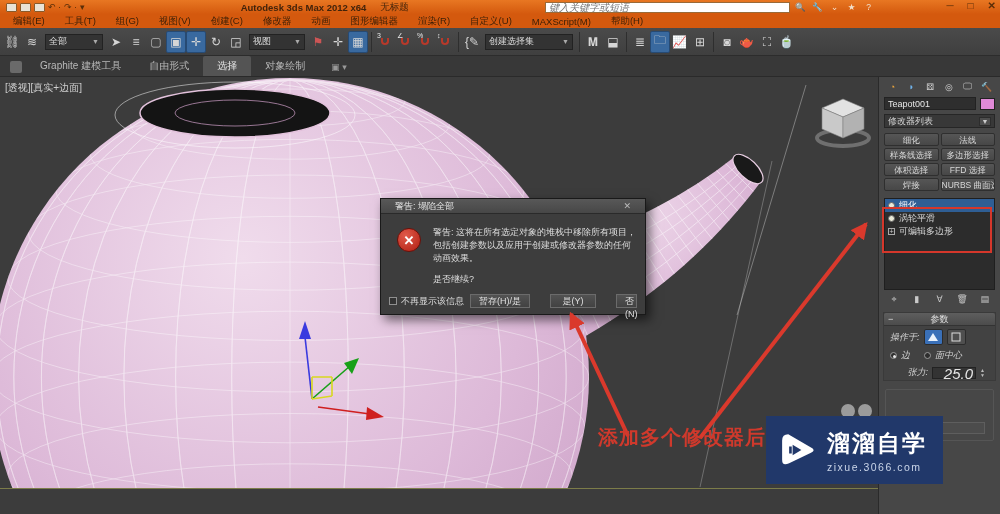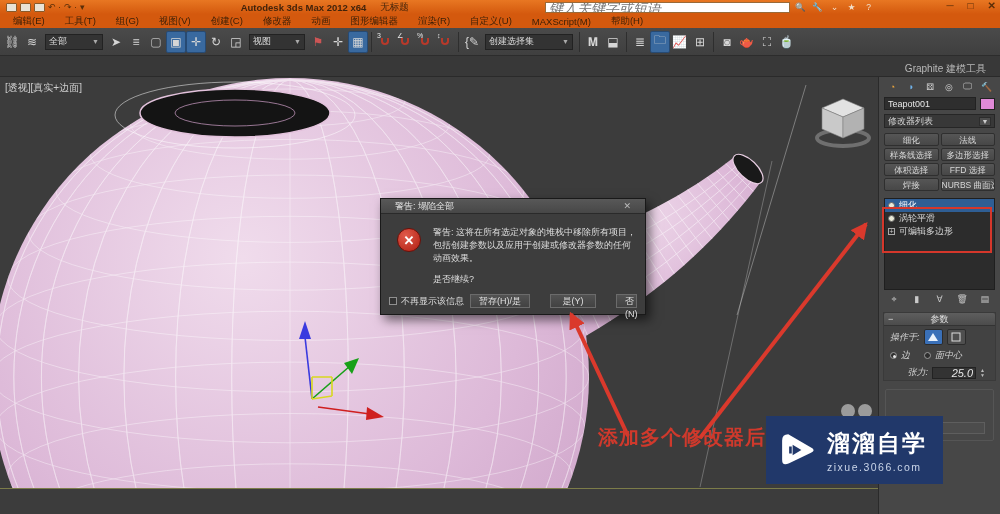--- a/index.html
+++ b/index.html
@@ -11,21 +11,21 @@
   .titlebar { height:14px; background:linear-gradient(#e87722,#d4590e);
     display:flex; align-items:center; font-size:9.5px; color:#3d2008; position:relative; }
   .qat { display:flex; align-items:center; gap:3px; padding:0 6px; }
   .qat span { width:11px; height:9px; background:#e9e3d6; border:1px solid #8a5a2a;
     display:inline-block; border-radius:1px; }
   .qat .u { background:none; border:none; color:#5a2e08; font-size:9px; width:auto; height:auto; }
   .wtitle { font-weight:bold; color:#42230a; margin-left:150px; }
   .wdoc { margin-left:14px; color:#42230a; }
   .searchwrap { position:absolute; left:545px; top:2px; display:flex; align-items:center; }
   .search { width:245px; height:11px; background:#fff; border:1px solid #9a6a38;
-    font-size:14px; font-style:italic; color:#999; padding:0 3px; }
+    font-size:10px; font-style:italic; color:#999; padding:0 3px; }
   .ic-sm { width:13px; height:11px; margin-left:4px; color:#f3e2cd; font-size:8.5px;
     line-height:11px; text-align:center; }
   .winbtns { position:absolute; right:4px; top:0; display:flex; gap:14px;
     color:#5a2e08; font-size:10px; font-weight:bold; }
   .winbtns span { cursor:default; }
 
   
   .menubar { height:14px; background:linear-gradient(#e0username 0,#d4590e 100%);
     background:#d4590e; display:flex; align-items:center; gap:2px; padding:0 4px;
     font-size:9.5px; color:#3a1f07; }
@@ -40,21 +40,21 @@
   .tb-dd { height:16px; background:#333; border:1px solid #222; color:#ddd; font-size:9px;
     display:flex; align-items:center; padding:0 3px; margin:0 3px; flex:none; }
   .tb-dd i { font-style:normal; margin-left:auto; padding-left:6px; color:#aaa; font-size:7px; }
   .tbsep { width:1px; height:20px; background:#2e2e2e; margin:0 3px; flex:none; }
   .magnet { width:8px; height:7px; border:2.5px solid #b7392a; border-bottom:none;
     border-radius:6px 6px 0 0; transform:rotate(180deg); display:inline-block; }
   .tbi b { position:absolute; top:1px; left:2px; font-size:7px; color:#e6e6e6; font-weight:normal; }
 
   
   .ribbon { height:21px; background:#383838; border-bottom:1px solid #2a2a2a;
-    display:flex; align-items:flex-end; font-size:10px; color:#b9b9b9; padding-left:8px;flex-direction:column; }
+    display:flex; align-items:flex-end; font-size:10px; color:#b9b9b9; padding-left:8px; }
   .rtab { padding:3px 14px; }
   .rtab.on { background:#545454; color:#e6e6e6; border-radius:2px 2px 0 0; }
   .rlogo { width:12px; height:12px; background:#6a6a6a; border-radius:2px; margin:0 4px 3px 2px; }
   .rmore { margin:0 0 4px 12px; color:#999; font-size:9px; }
 
   
   .main { display:flex; height:437px; }
   .viewport { position:relative; width:878px; height:412px; background:#4c1d95;
     border-bottom:1px solid #7c7c49; overflow:hidden; flex:none; }
   .vplabel { position:absolute; left:5px; top:4px; font-size:10px; color:#cfcfcf; z-index:5; }
@@ -94,21 +94,21 @@
   .rhead b { position:absolute; left:4px; font-weight:normal; }
   .prow { display:flex; align-items:center; gap:4px; padding:3px 6px 1px 6px;font-style:italic; }
   .opbtn { width:19px; height:16px; border:1px solid #2c2c2c; border-radius:2px;
     display:flex; align-items:center; justify-content:center; background:#4f4f4f; }
   .opbtn.on { background:#3a70b8; }
   .radio { width:7px; height:7px; border-radius:50%; border:1px solid #9a9a9a;
     background:#2e2e2e; position:relative; flex:none; }
   .radio.on:after { content:""; position:absolute; left:1.5px; top:1.5px; width:3px; height:3px;
     border-radius:50%; background:#e8e8e8; }
   .spin { width:44px; height:12px; background:#333; border:1px solid #222; color:#e6e6e6;
-    text-align:right; padding:0 2px; font-size:11px; line-height:11px; }
+    text-align:right; padding:0 2px; font-size:15px; line-height:11px; }
   .updn { display:flex; flex-direction:column; font-size:5px; color:#bbb; line-height:5px; }
   .groupbox { margin:4px 6px; border:1px solid #5a5a5a; border-radius:2px; position:relative;
     padding:7px 3px 4px 3px; }
   .groupbox > b { position:absolute; top:-5px; left:5px; background:#474747; padding:0 3px;
     font-weight:normal; font-size:8.5px; color:#d2d2d2; }
   .iters { display:flex; gap:7px; align-items:center; justify-content:center; }
   .iters label { display:flex; gap:2px; align-items:center; }
   .emptygroup { margin:8px 6px; border:1px solid #555; height:52px; border-radius:2px;
     position:relative; }
   .emptygroup span { position:absolute; right:8px; bottom:6px; width:50px; height:12px;

